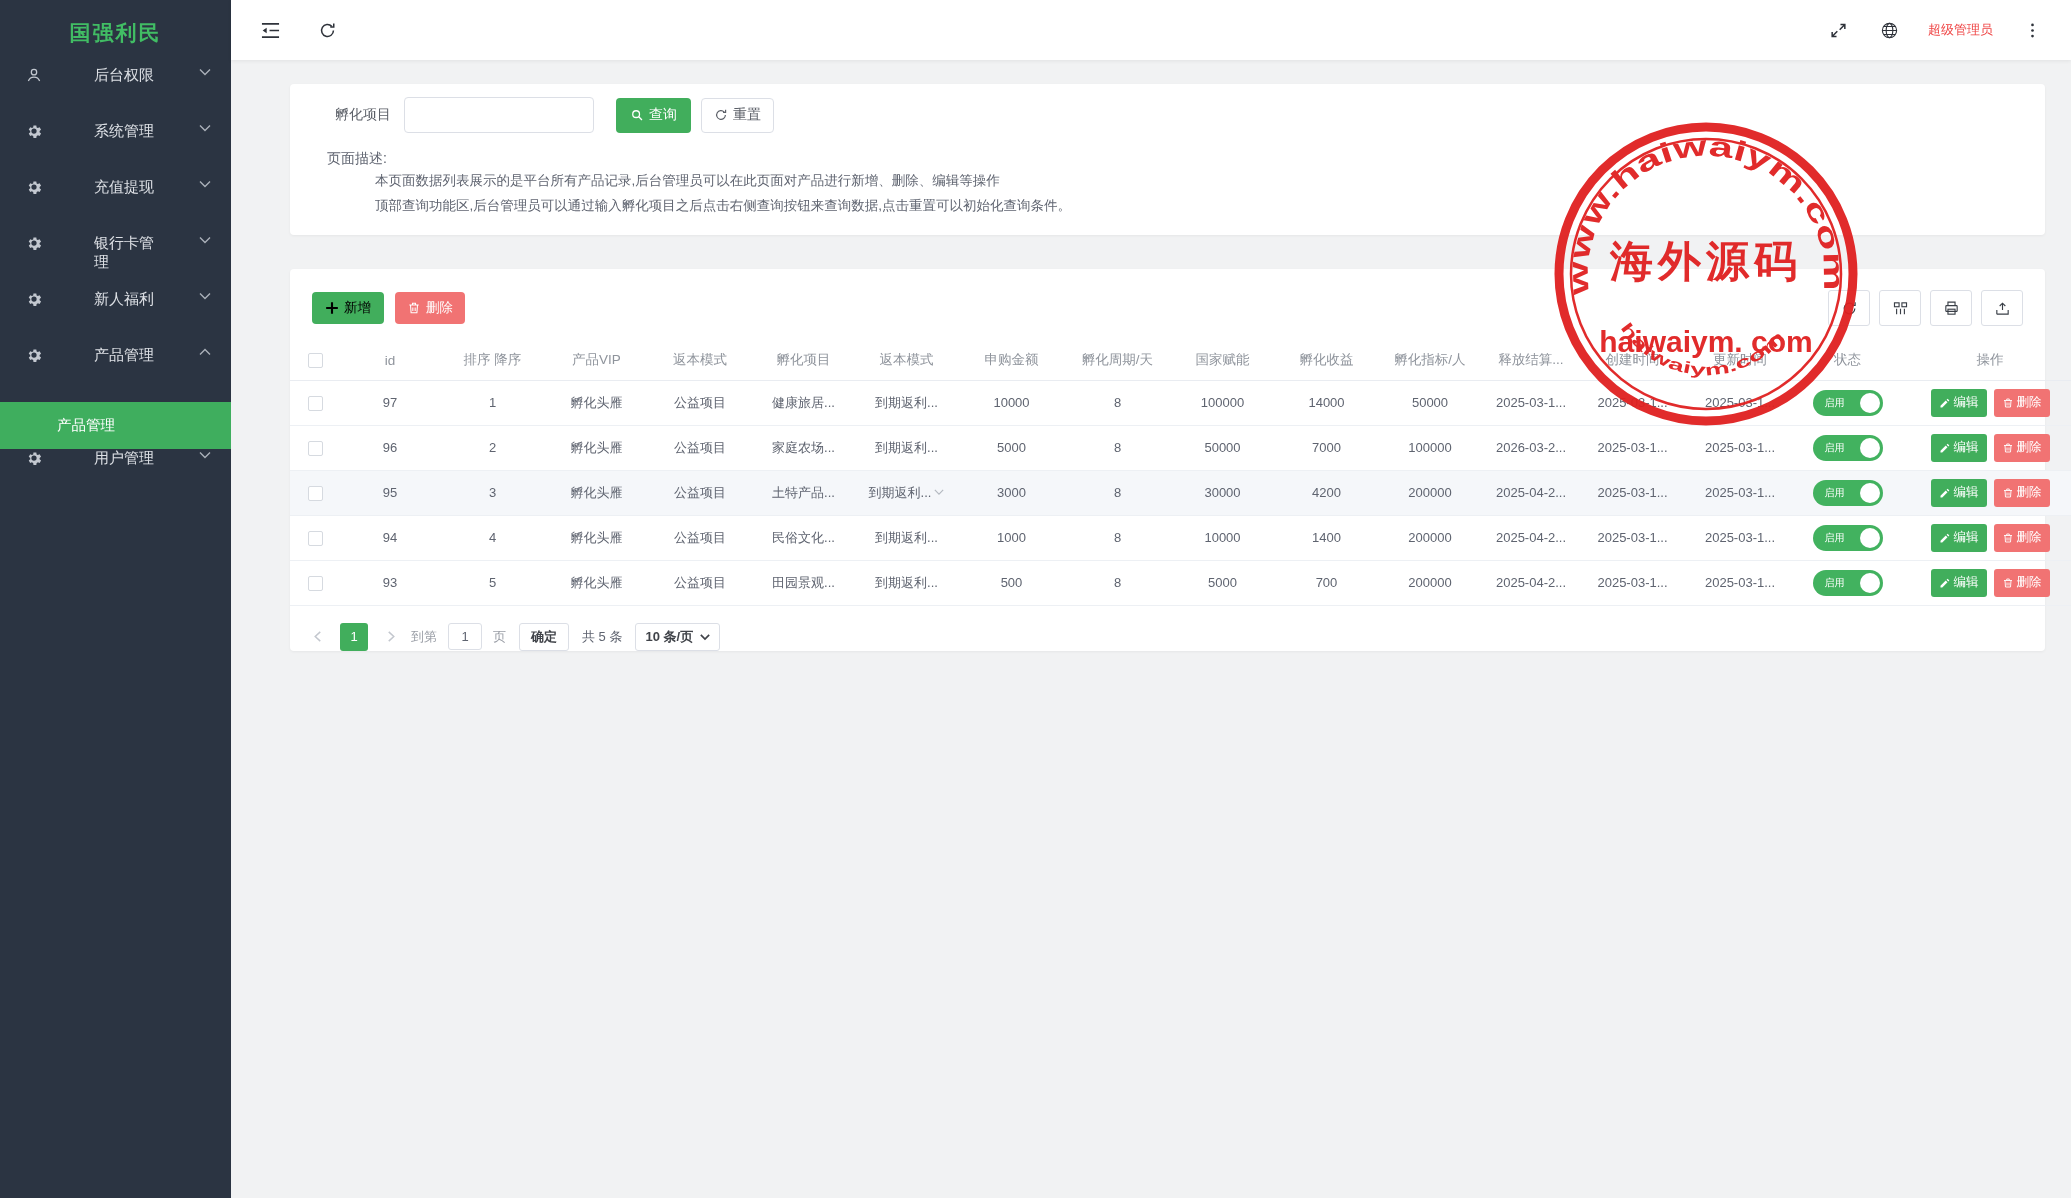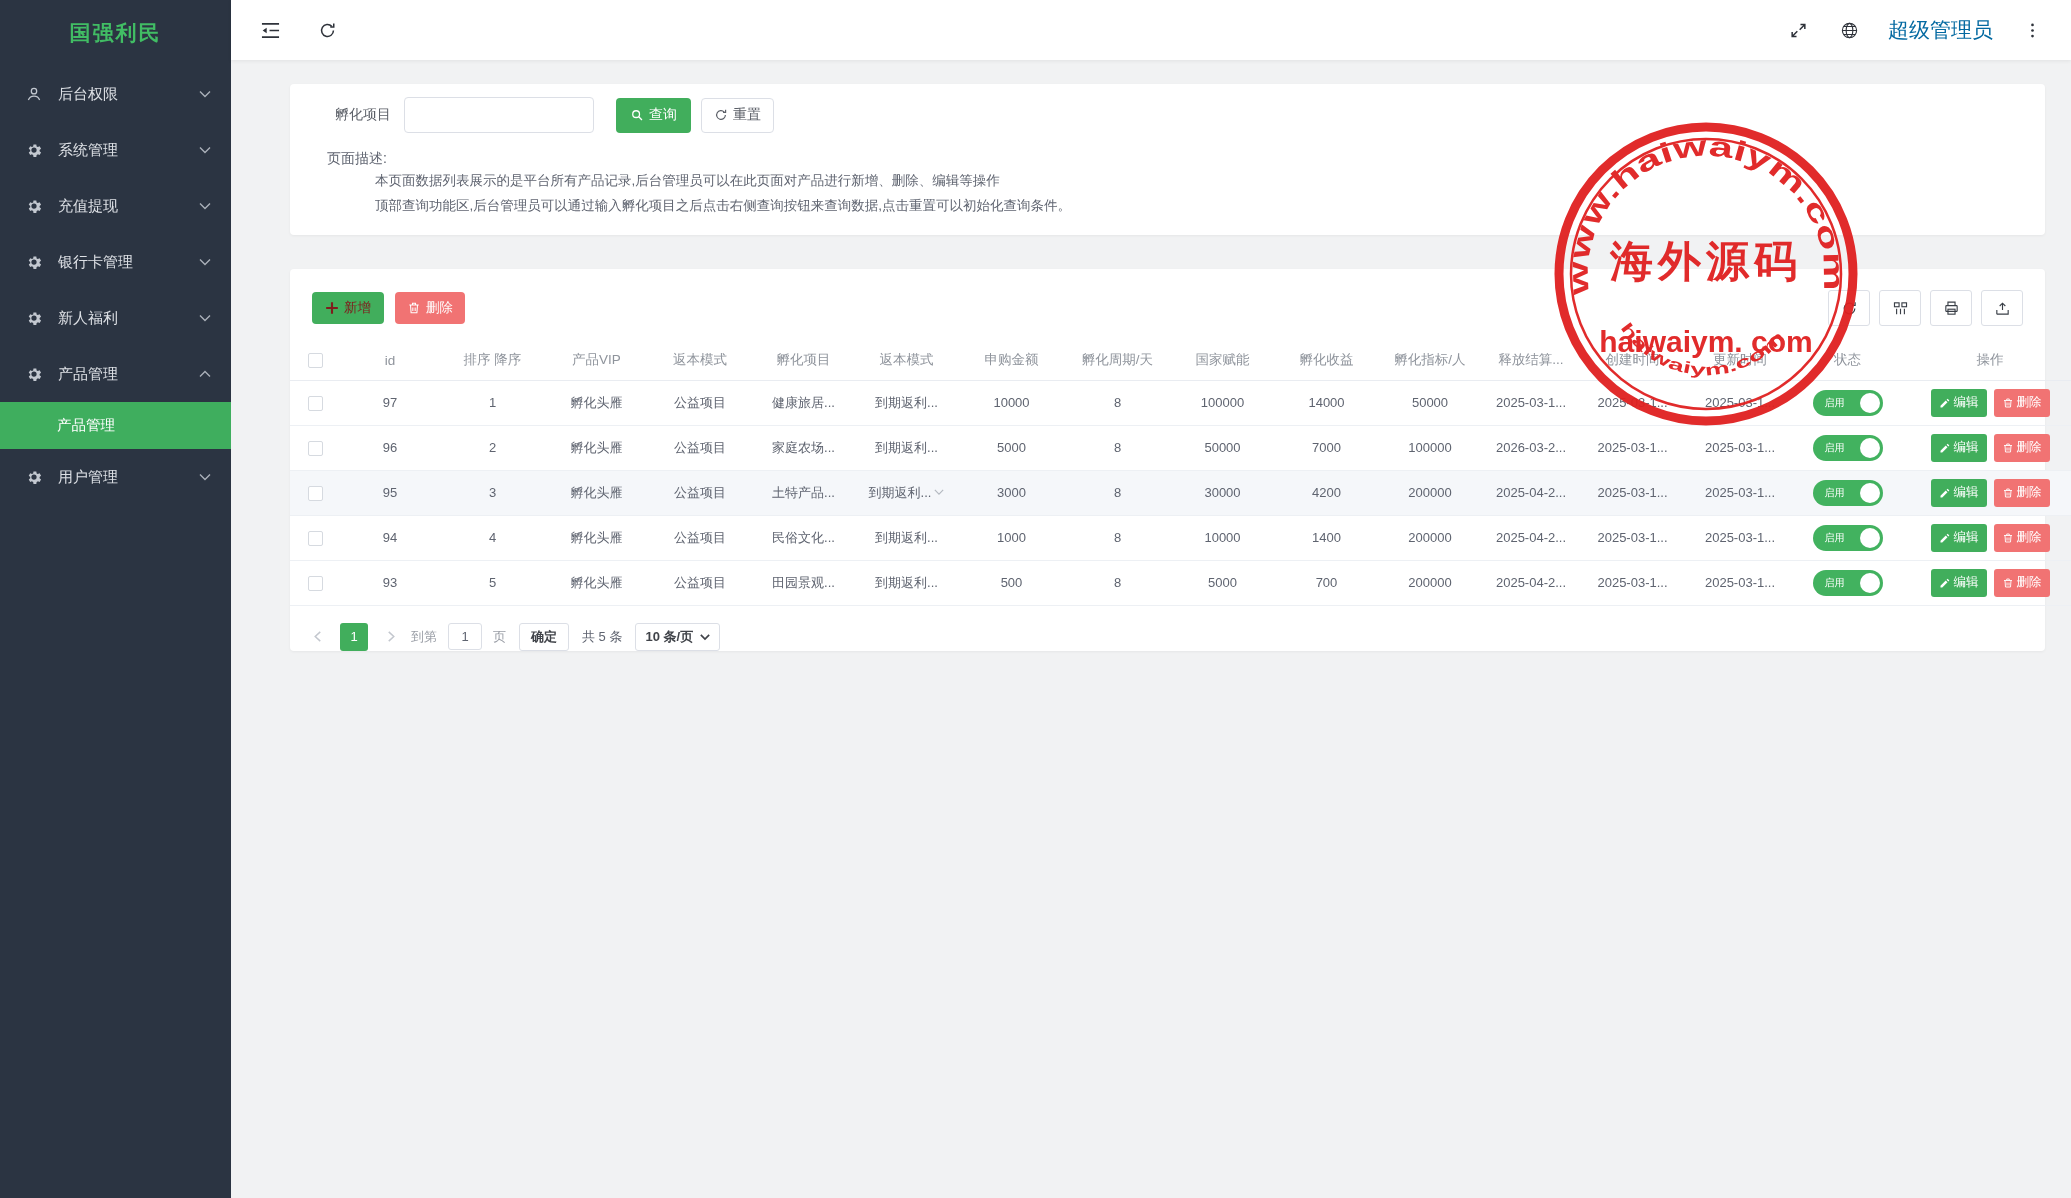--- a/index.html
+++ b/index.html
@@ -6,62 +6,62 @@
   html,body { width:2071px; height:1198px; overflow:hidden; }
   body {
     font-family:"Liberation Sans","DejaVu Sans",sans-serif;
     display:flex; background:#f1f2f3; position:relative;
     color:#5f6470;
   }
   
   .sidebar { width:231px; flex-shrink:0; background:#2b3442; color:#d4d8de; }
   .logo { height:66px; display:flex; align-items:center; justify-content:center;
           color:#41bd64; font-size:21px; font-weight:bold; letter-spacing:2px; }
-  .menu-item { height:56px; display:flex; align-items:center; padding:0 20px 0 25px;
-               font-size:15px; color:#dde0e5; cursor:pointer; }
+  .menu-item { height:56px; display:flex; align-items:flex-start; padding:0 20px 0 25px;
+               font-size:15px; color:#dde0e5; cursor:pointer;gap:36px; }
   .mi-icon { width:18px; height:18px; margin-right:15px; display:inline-flex; color:#c3c8d0; }
   .mi-icon svg { width:18px; height:18px; }
   .mi-label { flex:1; }
   .mi-chev { width:12px; height:12px; color:#aab0b9; display:inline-flex; }
   .mi-chev svg { width:12px; height:12px; }
   .submenu { background:#222b37; }
   .submenu-item { height:47px; display:flex; align-items:center; padding-left:57px;
                   font-size:14.5px; color:#ced3da; cursor:pointer; }
   .submenu-item.active { background:#3fae5e; color:#fff; }
   
   .main { flex:1; display:flex; flex-direction:column; min-width:0; }
   .topbar { height:60px; background:#fff; display:flex; align-items:center;
             padding:0 27px; box-shadow:0 1px 4px rgba(0,0,0,.07); position:relative; z-index:5; }
   .tb-btn { display:inline-flex; align-items:center; justify-content:center;
             width:24px; height:24px; color:#2e323a; cursor:pointer; }
   .tb-btn svg { width:19px; height:19px; }
   .tb-left { display:flex; align-items:center; gap:33px; }
   .tb-right { margin-left:auto; display:flex; align-items:center; gap:27px; }
-  .tb-user { font-size:21px; color:#0369a1; cursor:pointer; }
+  .tb-user { font-size:13px; color:#ef4444; cursor:pointer; }
   
   .content { flex:1; padding:24px 26px; overflow:hidden; }
   .card { background:#fff; border-radius:4px; box-shadow:0 1px 3px rgba(0,0,0,.05);margin-left:33px; }
   .search-card { padding:13px 20px 17px 37px; margin-bottom:34px; }
   .search-row { display:flex; align-items:center; margin-left:8px; }
   .search-row label { font-size:14px; color:#5a5e66; margin-right:13px; }
   .search-input { width:190px; height:36px; border:1px solid #dcdfe6; border-radius:4px;
                   padding:0 10px; font-size:14px; color:#5a5e66; outline:none; }
   .btn { display:inline-flex; align-items:center; justify-content:center; gap:5px;
          border:none; border-radius:4px; font-size:14px; cursor:pointer;
          font-family:inherit; }
   .btn svg { width:14px; height:14px; }
   .btn-query { background:#41ae5c; color:#fff; height:35px; padding:0 14px; margin-left:22px; }
   .btn-reset { background:#fff; color:#5a5e66; height:35px; padding:0 12px; margin-left:10px;
                border:1px solid #dcdfe6; }
   .desc-title { font-size:14px; color:#5f6470; margin-top:17px; }
   .desc-line { font-size:13.5px; color:#5f6470; margin-left:48px; line-height:25px; }
   .desc-line:first-of-type { margin-top:6px; }
   
   .table-toolbar { display:flex; align-items:center; padding:21px 22px 15px 22px; }
-  .btn-add { background:#41ae5c; color:#7f1d1d; height:32px; padding:0 13px; font-size:13.5px; }
+  .btn-add { background:#41ae5c; color:#000000; height:32px; padding:0 13px; font-size:13.5px; }
   .btn-delete { background:#f17373; color:#fff; height:32px; padding:0 12px; font-size:13.5px; margin-left:11px; }
   .toolbar-right { margin-left:auto; display:flex; }
   .icon-btn { width:42px; height:36px; border:1px solid #dcdfe6; border-radius:3px; background:#fff;
               display:inline-flex; align-items:center; justify-content:center; color:#3a3f47;
               margin-left:9px; cursor:pointer; }
   .icon-btn svg { width:17px; height:17px; }
   table { width:100%; border-collapse:collapse; table-layout:fixed; }
   th { height:39px; font-size:13.5px; color:#8f949c; font-weight:normal;
        border-bottom:1px solid #e9ecf1; text-align:center; white-space:nowrap;
        overflow:hidden; text-overflow:ellipsis; }

